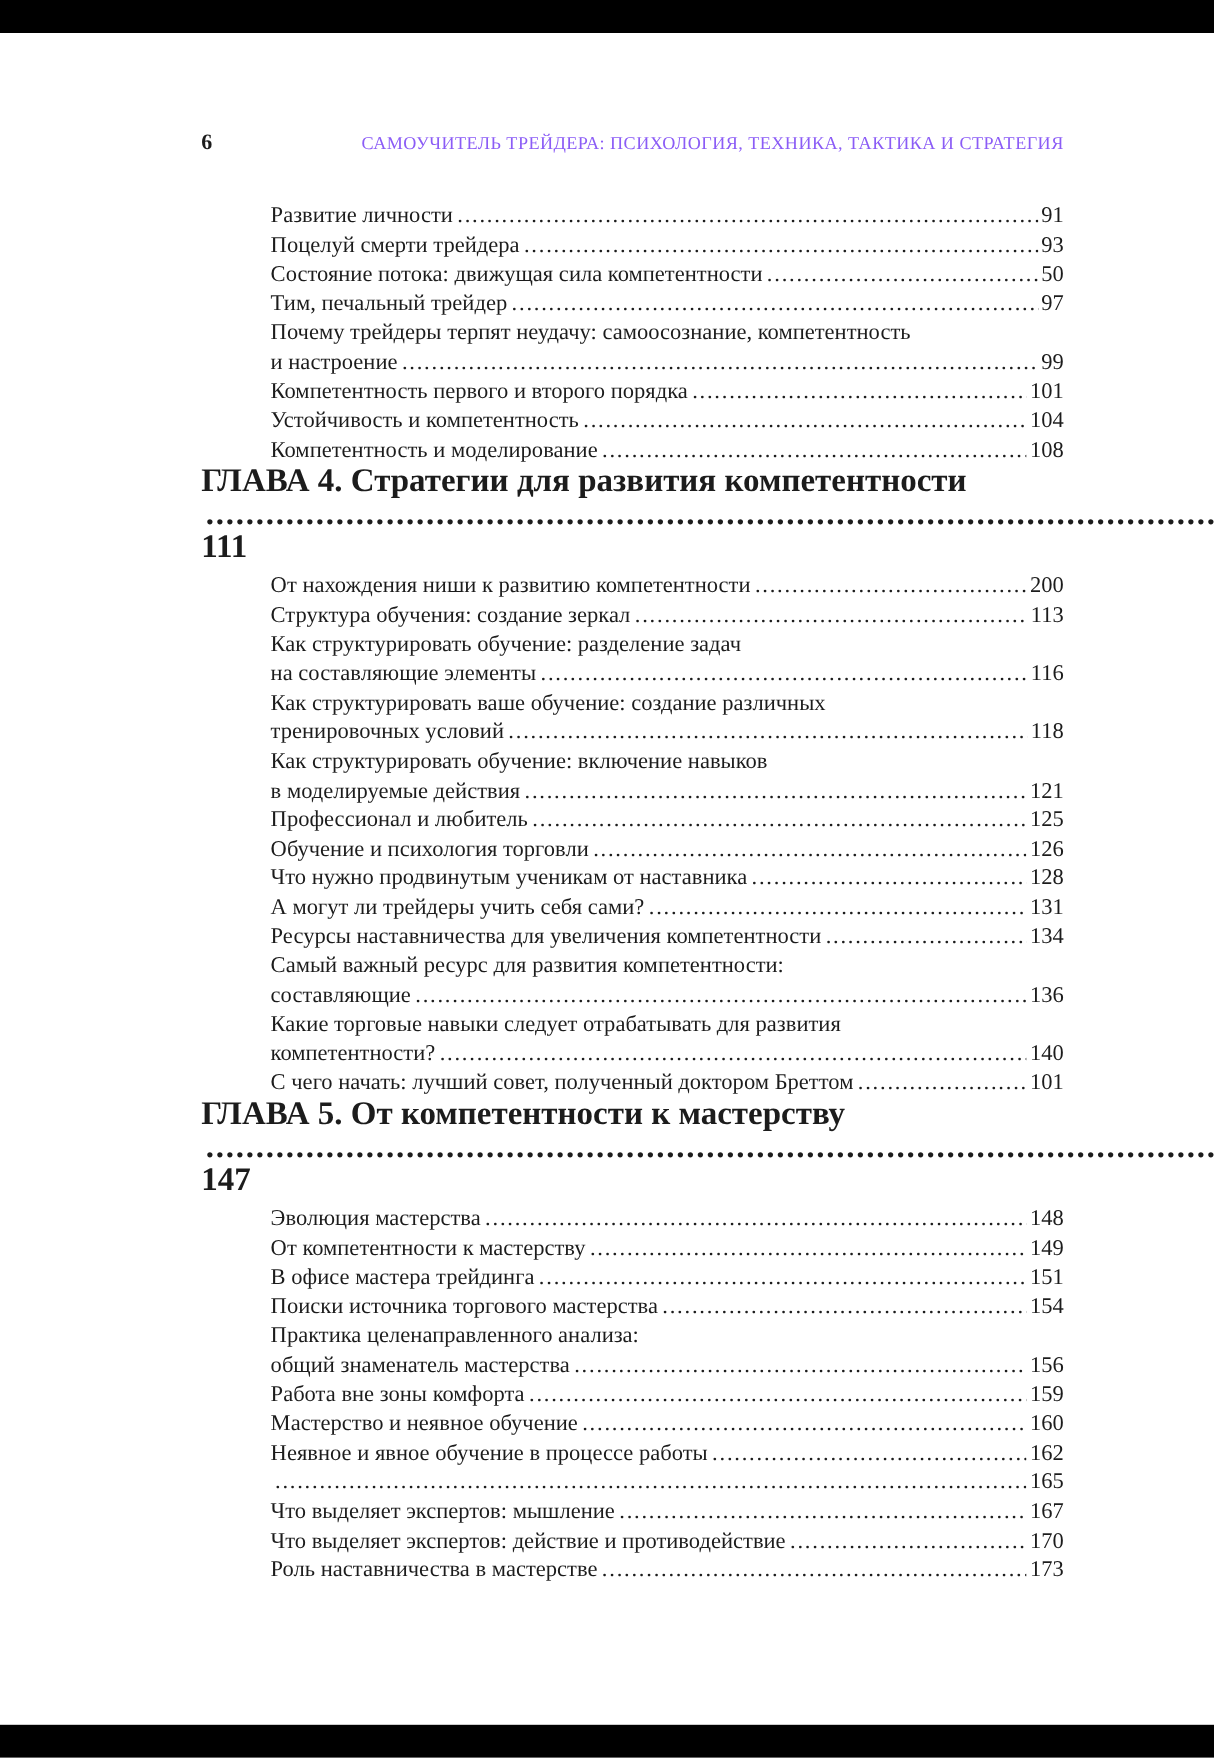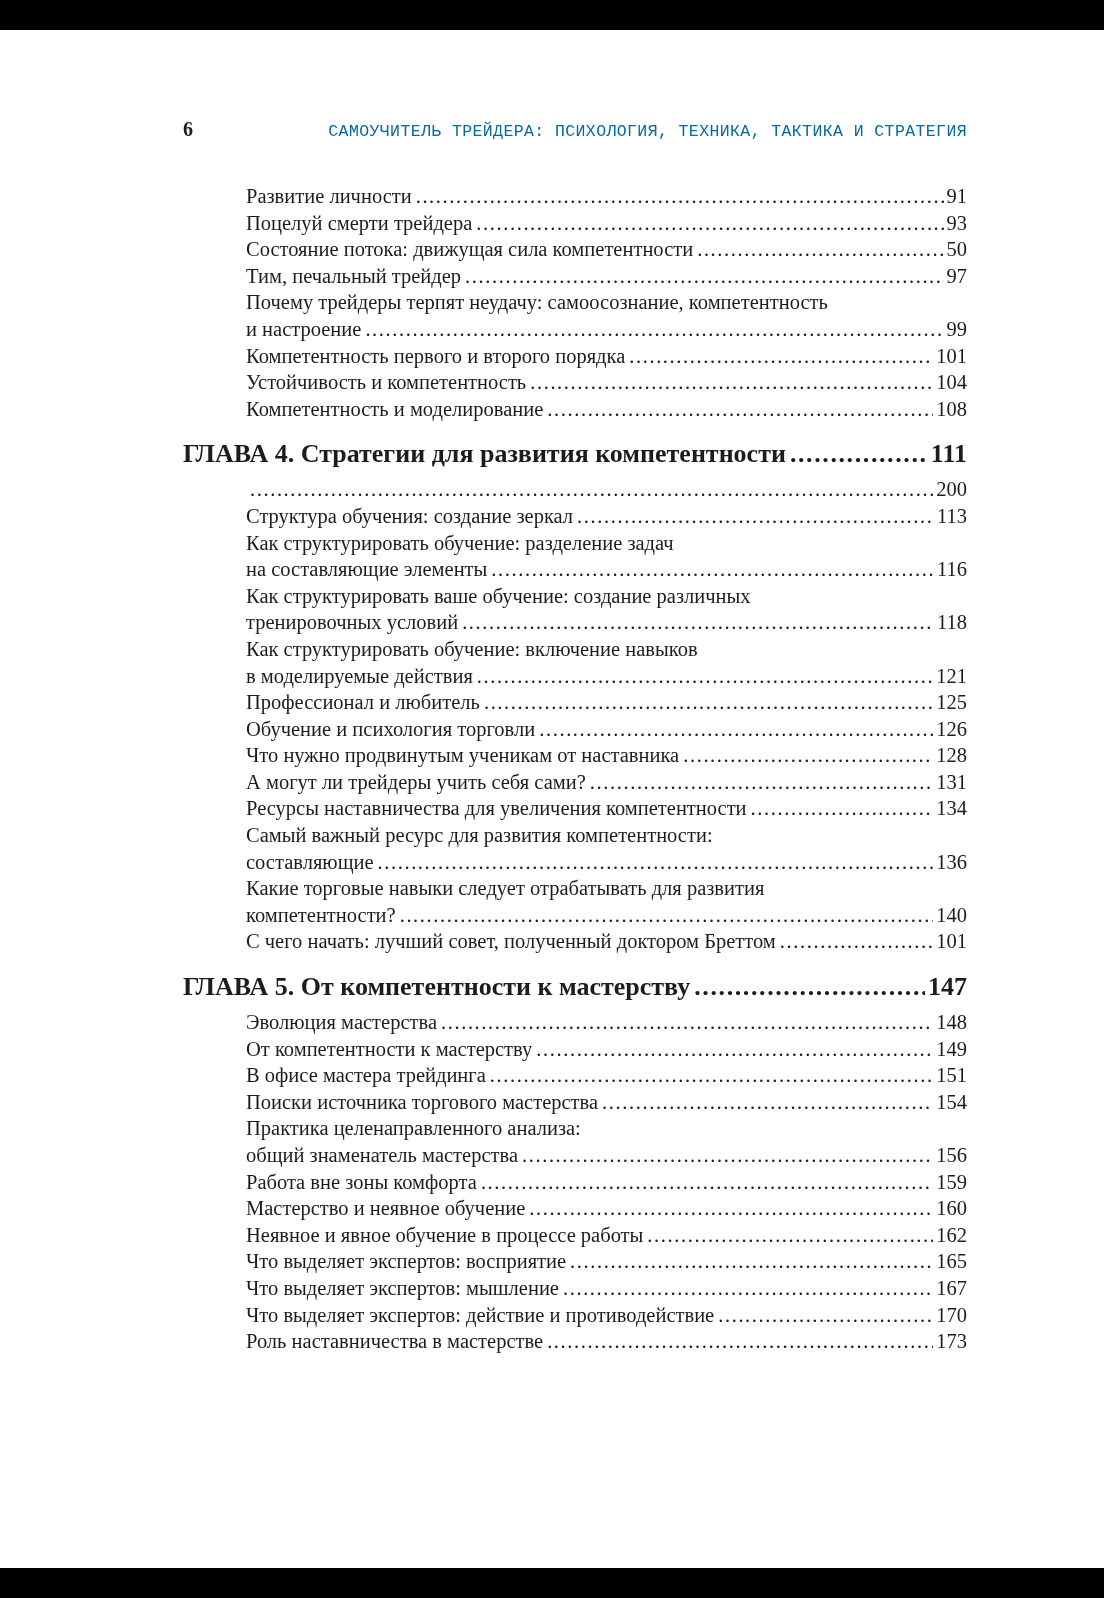--- a/index.html
+++ b/index.html
@@ -38,24 +38,24 @@
     justify-content: space-between;
     align-items: baseline;
   }
   .folio {
     font-family: "Liberation Serif", "DejaVu Serif", serif;
     font-weight: bold;
     font-size: 20px;
     color: #1c1c1c;
   }
   .running-title {
-    font-family: Liberation Mono, monospace;
+    font-family: Liberation Serif, serif;
     font-size: 16.5px;
     letter-spacing: 0.4px;
-    color: #0369a1;
+    color: #8b5cf6;
     white-space: nowrap;
     text-align: right;
   }
 
   .toc-list {
     margin-top: 42px;
   }
   .toc-row {
     display: flex;
     align-items: flex-start;
@@ -76,24 +76,24 @@
   .leader::after {
     content: "................................................................................................................................................................";
     letter-spacing: 1.6px;
   }
   .toc-page {
     white-space: nowrap;
   }
   .toc-row.chapter {
     padding-left: 0;
     font-weight: bold;
-    font-size: 26px;
+    font-size: 30px;
     line-height: 30px;
-    margin-top: 17px;
     margin-bottom: 7px;
+    flex-direction: column;
   }
   .toc-row.continued-first {
     
   }
 </style>
 </head>
 <body>
 
 <div class="black-bar top"></div>
 
@@ -146,20 +146,21 @@
         <span class="toc-text">Компетентность и моделирование</span>
         <span class="leader"></span>
         <span class="toc-page">108</span>
       </div>
       <div class="toc-row chapter">
         <span class="toc-text">ГЛАВА 4. Стратегии для развития компетентности</span>
         <span class="leader"></span>
         <span class="toc-page">111</span>
       </div>
       <div class="toc-row">
+        <span class="toc-text">От нахождения ниши к развитию компетентности</span>
         <span class="leader"></span>
         <span class="toc-page">200</span>
       </div>
       <div class="toc-row">
         <span class="toc-text">Структура обучения: создание зеркал</span>
         <span class="leader"></span>
         <span class="toc-page">113</span>
       </div>
       <div class="toc-row continued-first">
         <span class="toc-text">Как структурировать обучение: разделение задач</span>
@@ -273,21 +274,20 @@
         <span class="toc-text">Мастерство и неявное обучение</span>
         <span class="leader"></span>
         <span class="toc-page">160</span>
       </div>
       <div class="toc-row">
         <span class="toc-text">Неявное и явное обучение в процессе работы</span>
         <span class="leader"></span>
         <span class="toc-page">162</span>
       </div>
       <div class="toc-row">
-        <span class="toc-text">Что выделяет экспертов: восприятие</span>
         <span class="leader"></span>
         <span class="toc-page">165</span>
       </div>
       <div class="toc-row">
         <span class="toc-text">Что выделяет экспертов: мышление</span>
         <span class="leader"></span>
         <span class="toc-page">167</span>
       </div>
       <div class="toc-row">
         <span class="toc-text">Что выделяет экспертов: действие и противодействие</span>

